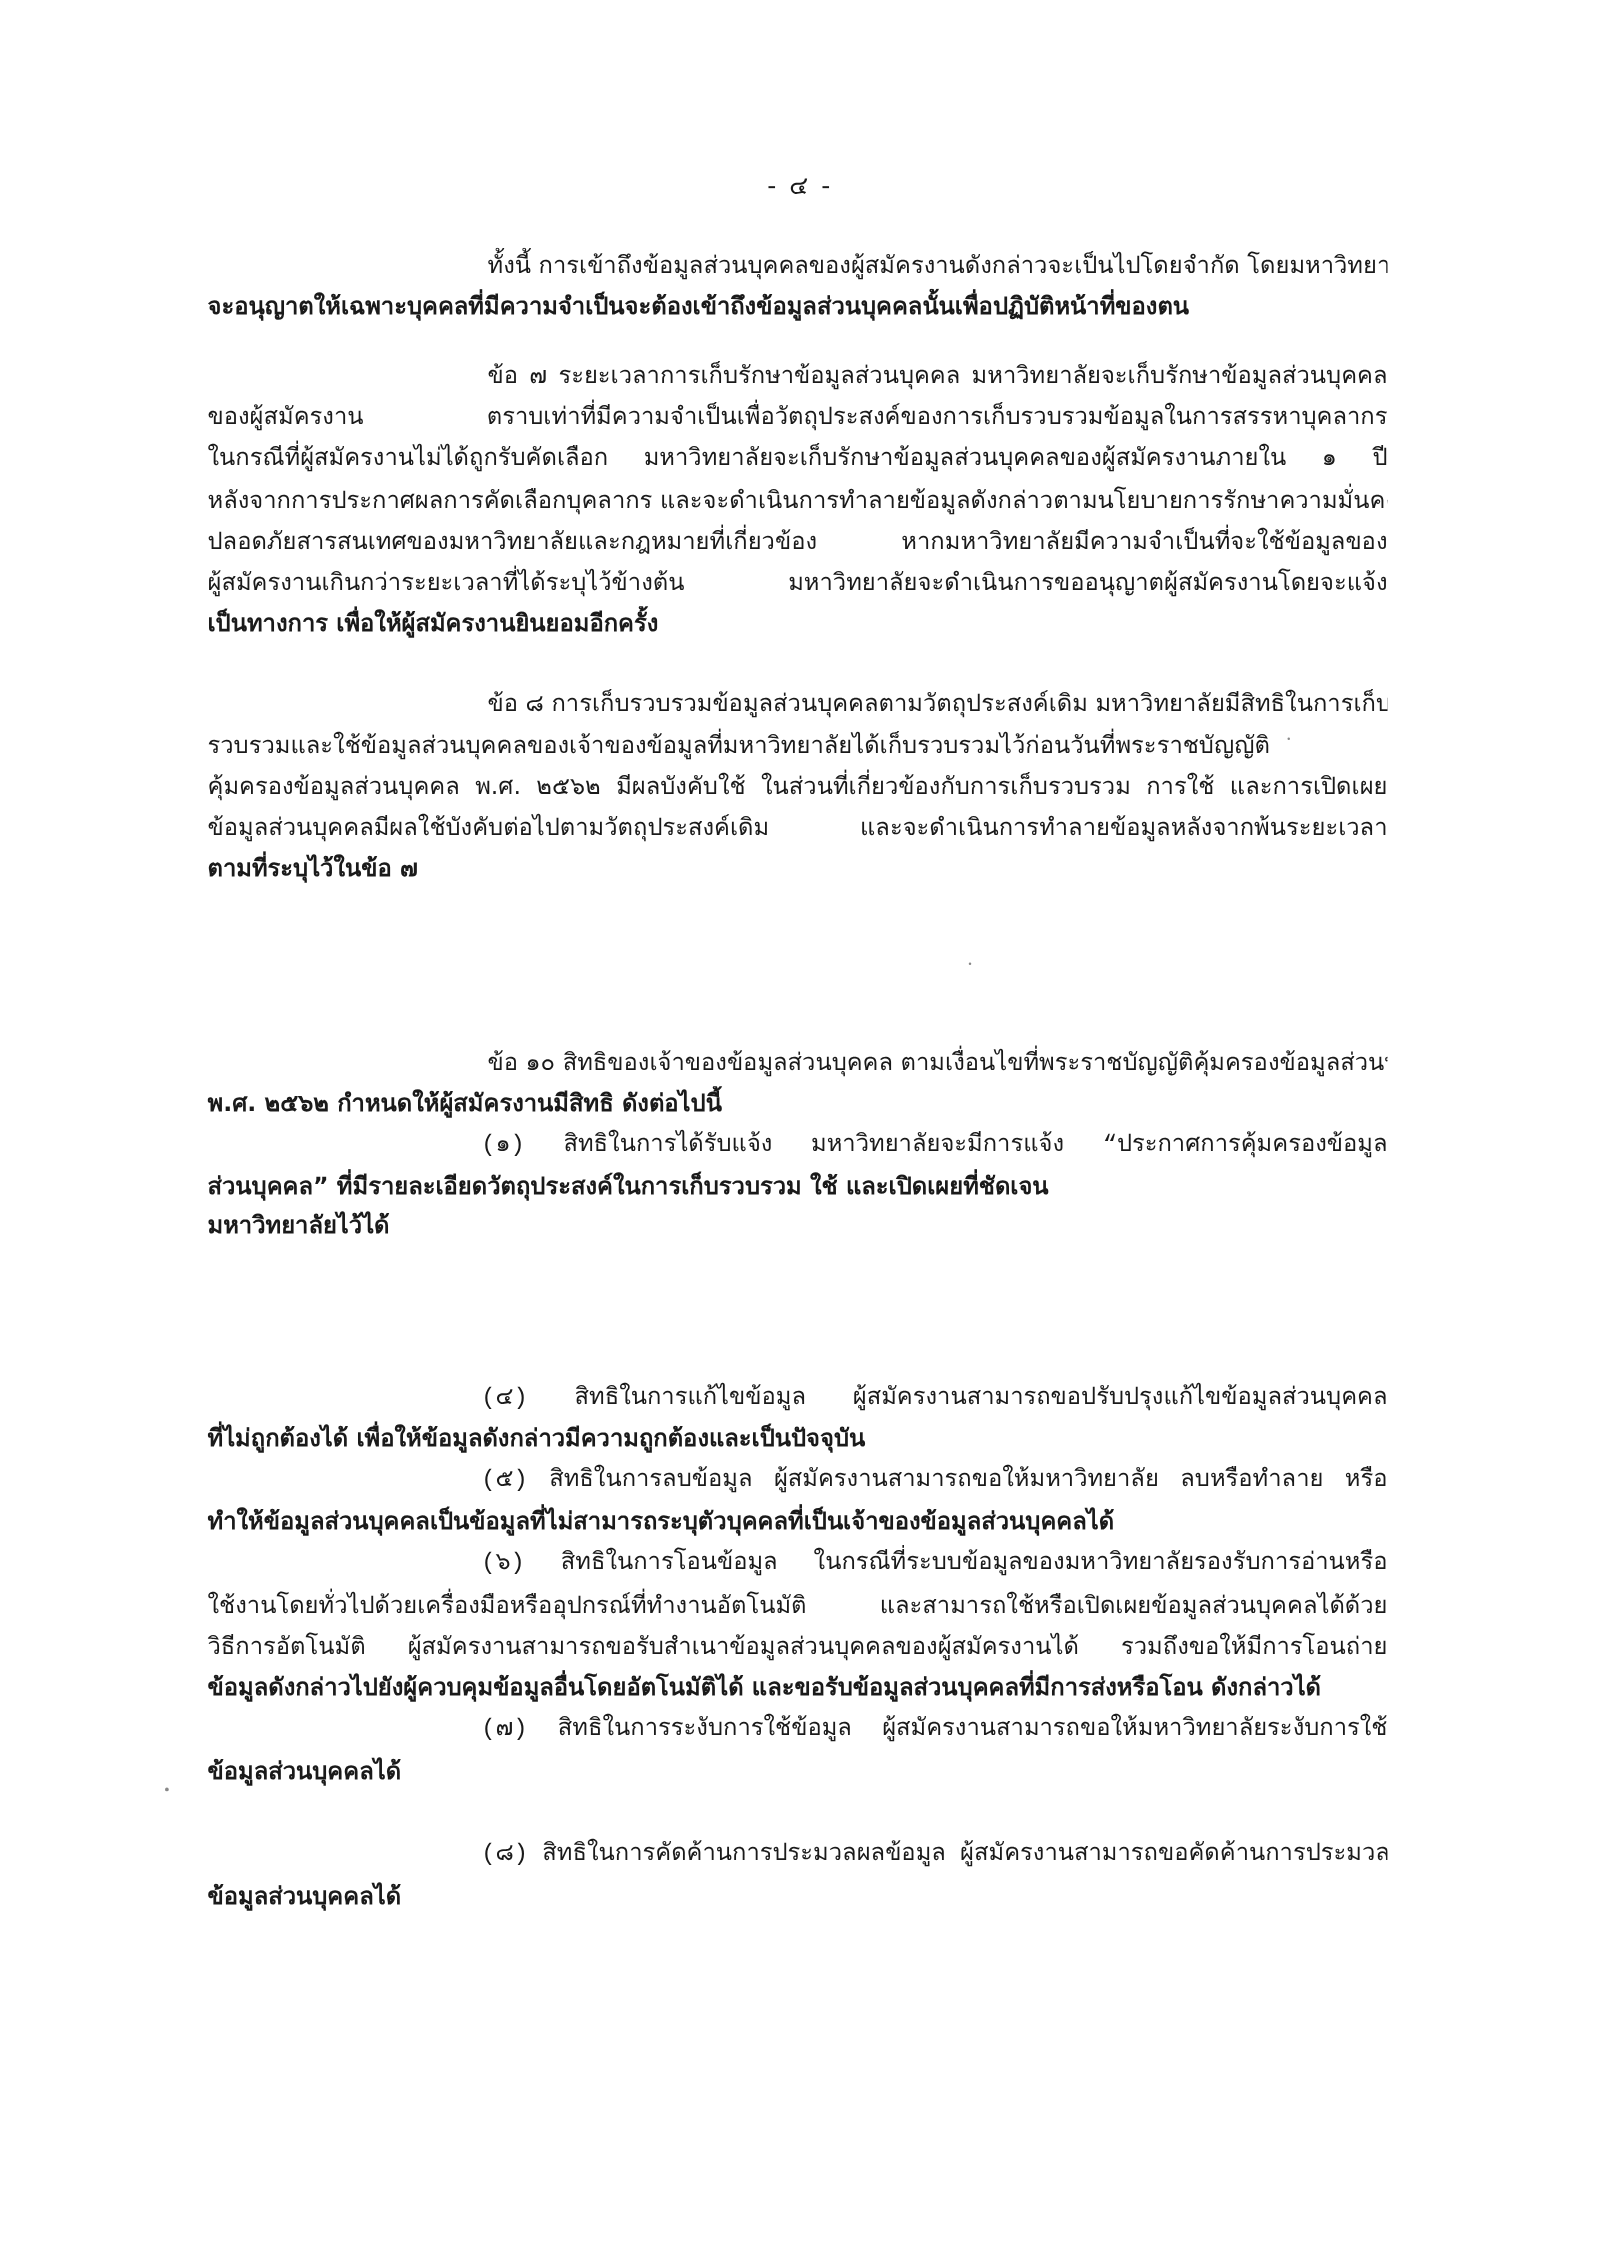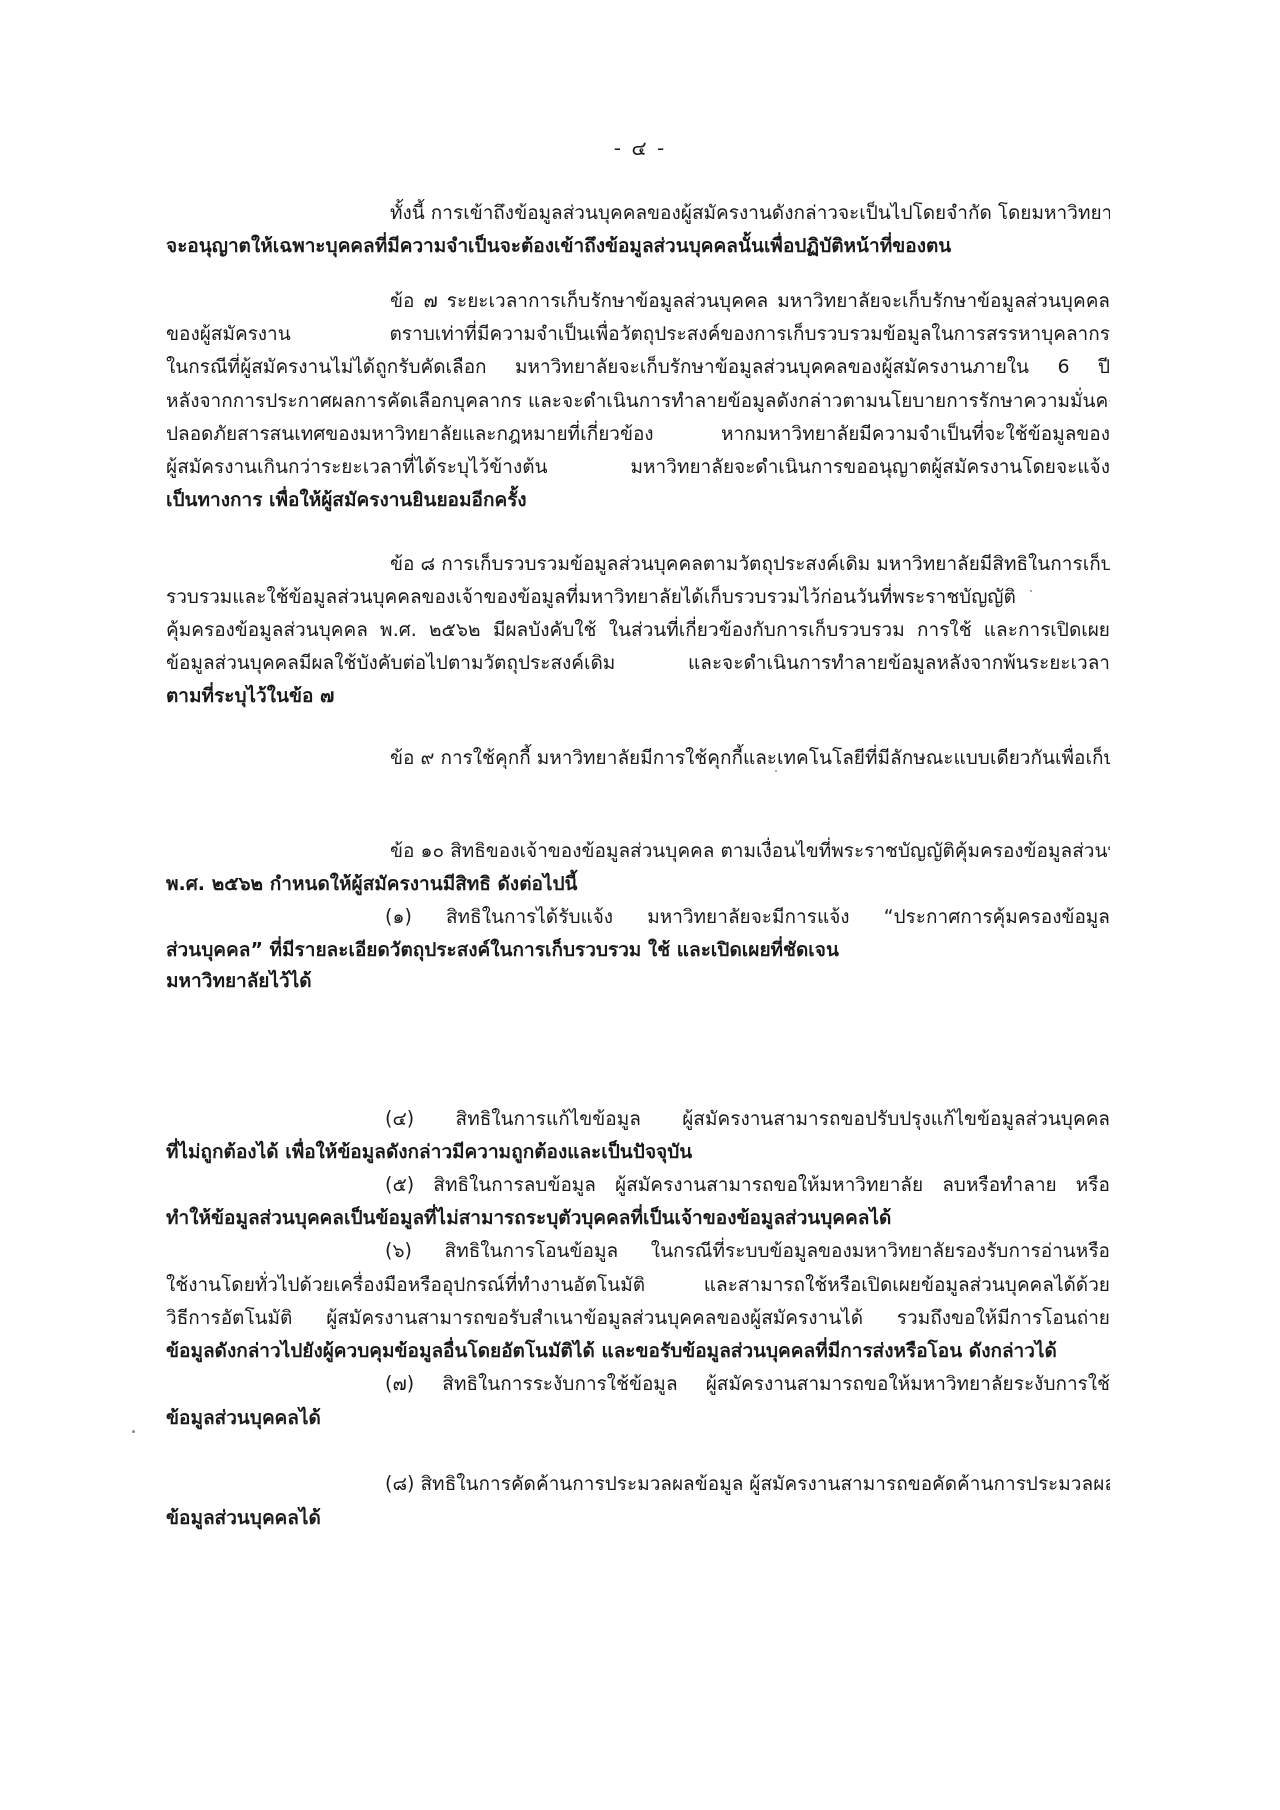--- a/index.html
+++ b/index.html
@@ -22,51 +22,50 @@
     font-size: 19px;
     line-height: 28px;
     height: 28px;
     white-space: nowrap;
     overflow: hidden;
     text-align: justify;
     text-align-last: justify;
   }
   .line.last { text-align-last: left; font-weight: bold; }
   .ind1 { left: 390px; width: 720px; }
-  .ind2 { left: 385px; width: 725px; }
+  .ind2 { left: 385px; width: 725px; font-family: Liberation Mono, monospace; }
   .noise {
     position: absolute; width: 3px; height: 3px; border-radius: 50%;
     background: #888;
   }
 </style>
 </head>
 <body>
 
 <div class="page">
 
   <div class="page-num">- ๔ -</div>
 
   <div class="line ind1" style="top:198px">ทั้งนี้ การเข้าถึงข้อมูลส่วนบุคคลของผู้สมัครงานดังกล่าวจะเป็นไปโดยจำกัด โดยมหาวิทยาลัย</div>
   <div class="line last" style="top:231px">จะอนุญาตให้เฉพาะบุคคลที่มีความจำเป็นจะต้องเข้าถึงข้อมูลส่วนบุคคลนั้นเพื่อปฏิบัติหน้าที่ของตน</div>
 
   <div class="line ind1" style="top:286px">ข้อ ๗   ระยะเวลาการเก็บรักษาข้อมูลส่วนบุคคล มหาวิทยาลัยจะเก็บรักษาข้อมูลส่วนบุคคล</div>
   <div class="line" style="top:319px">ของผู้สมัครงาน ตราบเท่าที่มีความจำเป็นเพื่อวัตถุประสงค์ของการเก็บรวบรวมข้อมูลในการสรรหาบุคลากร</div>
-  <div class="line" style="top:352px">ในกรณีที่ผู้สมัครงานไม่ได้ถูกรับคัดเลือก มหาวิทยาลัยจะเก็บรักษาข้อมูลส่วนบุคคลของผู้สมัครงานภายใน 6 ปี</div>
+  <div class="line" style="top:352px">ในกรณีที่ผู้สมัครงานไม่ได้ถูกรับคัดเลือก มหาวิทยาลัยจะเก็บรักษาข้อมูลส่วนบุคคลของผู้สมัครงานภายใน ๑ ปี</div>
   <div class="line" style="top:386px">หลังจากการประกาศผลการคัดเลือกบุคลากร และจะดำเนินการทำลายข้อมูลดังกล่าวตามนโยบายการรักษาความมั่นคง</div>
   <div class="line" style="top:419px">ปลอดภัยสารสนเทศของมหาวิทยาลัยและกฎหมายที่เกี่ยวข้อง หากมหาวิทยาลัยมีความจำเป็นที่จะใช้ข้อมูลของ</div>
   <div class="line" style="top:452px">ผู้สมัครงานเกินกว่าระยะเวลาที่ได้ระบุไว้ข้างต้น มหาวิทยาลัยจะดำเนินการขออนุญาตผู้สมัครงานโดยจะแจ้ง</div>
   <div class="line last" style="top:485px">เป็นทางการ เพื่อให้ผู้สมัครงานยินยอมอีกครั้ง</div>
 
   <div class="line ind1" style="top:549px">ข้อ ๘   การเก็บรวบรวมข้อมูลส่วนบุคคลตามวัตถุประสงค์เดิม มหาวิทยาลัยมีสิทธิในการเก็บ</div>
   <div class="line" style="top:582px">รวบรวมและใช้ข้อมูลส่วนบุคคลของเจ้าของข้อมูลที่มหาวิทยาลัยได้เก็บรวบรวมไว้ก่อนวันที่พระราชบัญญัติ</div>
   <div class="line" style="top:615px">คุ้มครองข้อมูลส่วนบุคคล พ.ศ. ๒๕๖๒ มีผลบังคับใช้ ในส่วนที่เกี่ยวข้องกับการเก็บรวบรวม การใช้ และการเปิดเผย</div>
   <div class="line" style="top:648px">ข้อมูลส่วนบุคคลมีผลใช้บังคับต่อไปตามวัตถุประสงค์เดิม และจะดำเนินการทำลายข้อมูลหลังจากพ้นระยะเวลา</div>
   <div class="line last" style="top:681px">ตามที่ระบุไว้ในข้อ ๗</div>
 
-  <div class="line ind1" style="top:743px">ข้อ ๙   การใช้คุกกี้ มหาวิทยาลัยมีการใช้คุกกี้และเทคโนโลยีที่มีลักษณะแบบเดียวกันเพื่อเก็บ</div>
 
   <div class="line ind1" style="top:836px">ข้อ ๑๐ สิทธิของเจ้าของข้อมูลส่วนบุคคล ตามเงื่อนไขที่พระราชบัญญัติคุ้มครองข้อมูลส่วนบุคคล</div>
   <div class="line last" style="top:869px">พ.ศ. ๒๕๖๒ กำหนดให้ผู้สมัครงานมีสิทธิ ดังต่อไปนี้</div>
 
   <div class="line ind2" style="top:902px">(๑)  สิทธิในการได้รับแจ้ง มหาวิทยาลัยจะมีการแจ้ง “ประกาศการคุ้มครองข้อมูล</div>
   <div class="line last" style="top:935px">ส่วนบุคคล” ที่มีรายละเอียดวัตถุประสงค์ในการเก็บรวบรวม ใช้ และเปิดเผยที่ชัดเจน</div>
 
   <div class="line last" style="top:966px">มหาวิทยาลัยไว้ได้</div>
 
 

